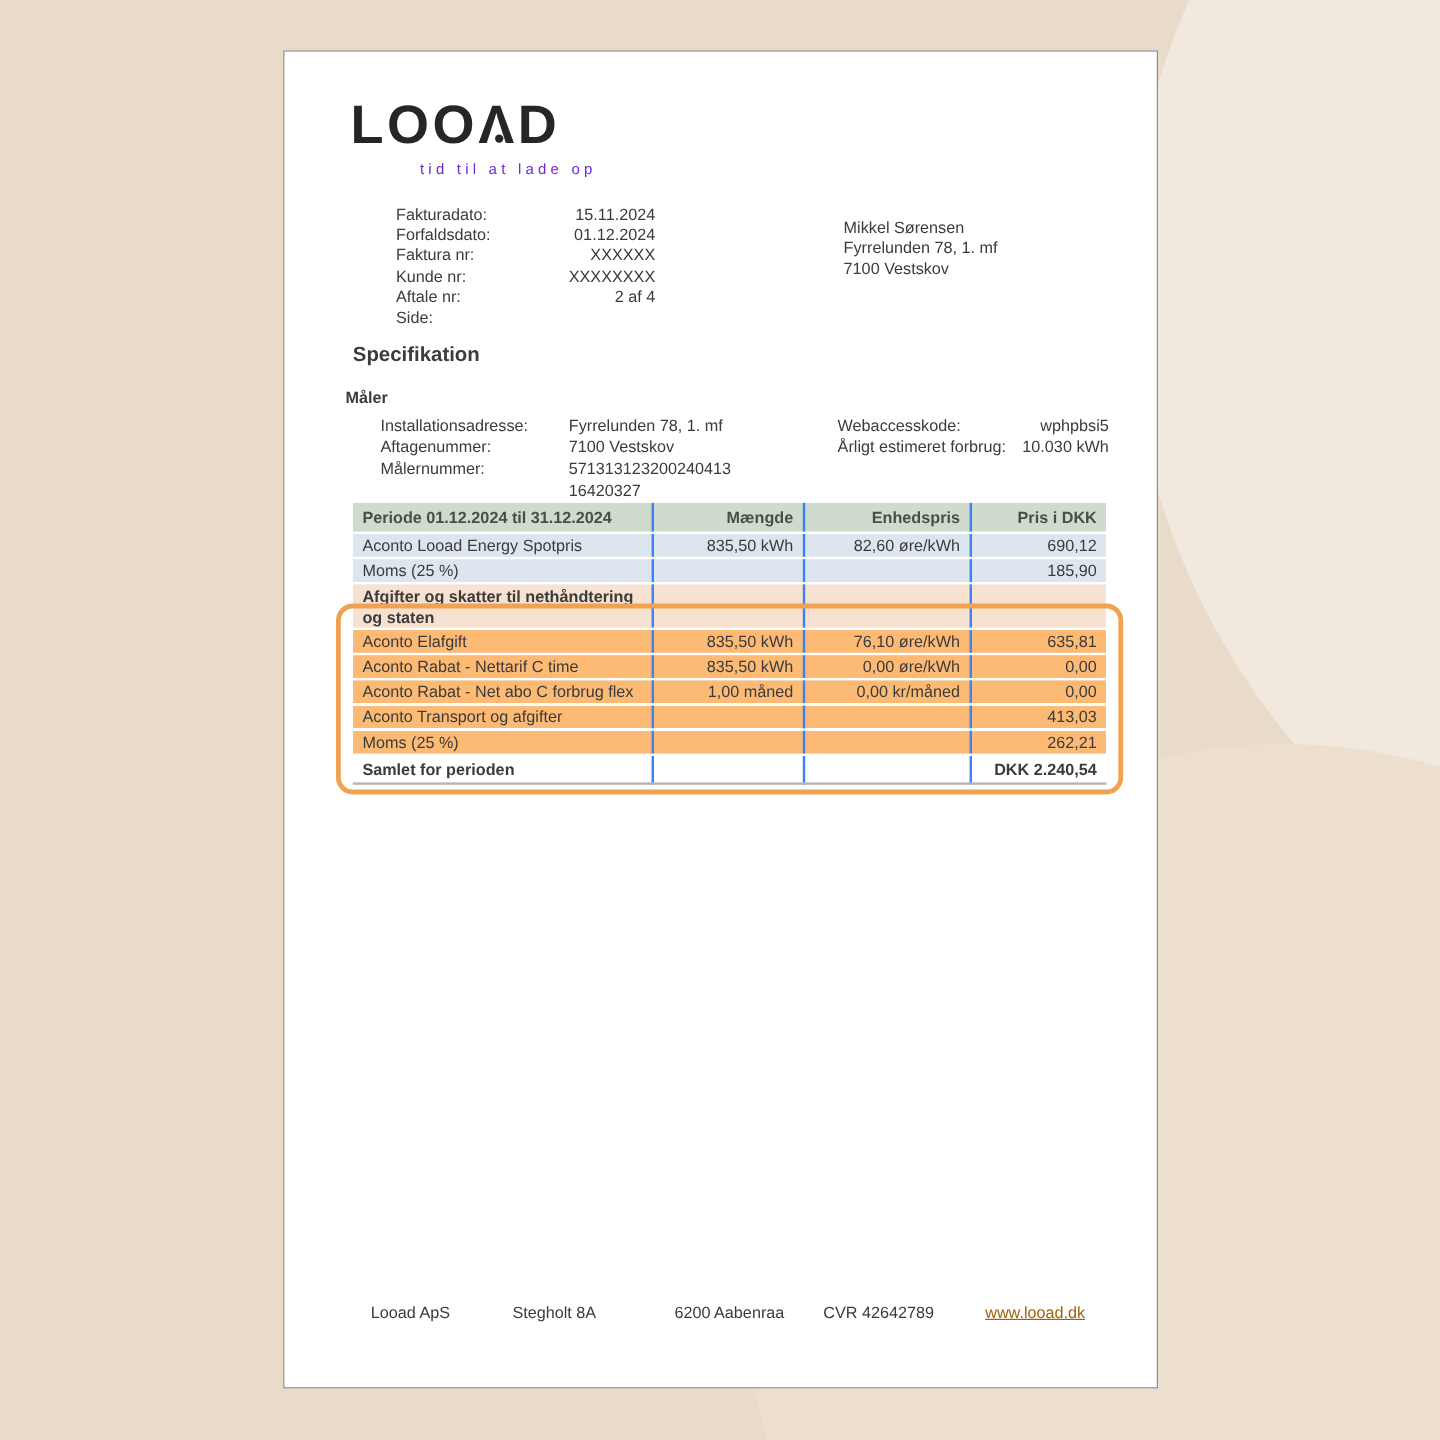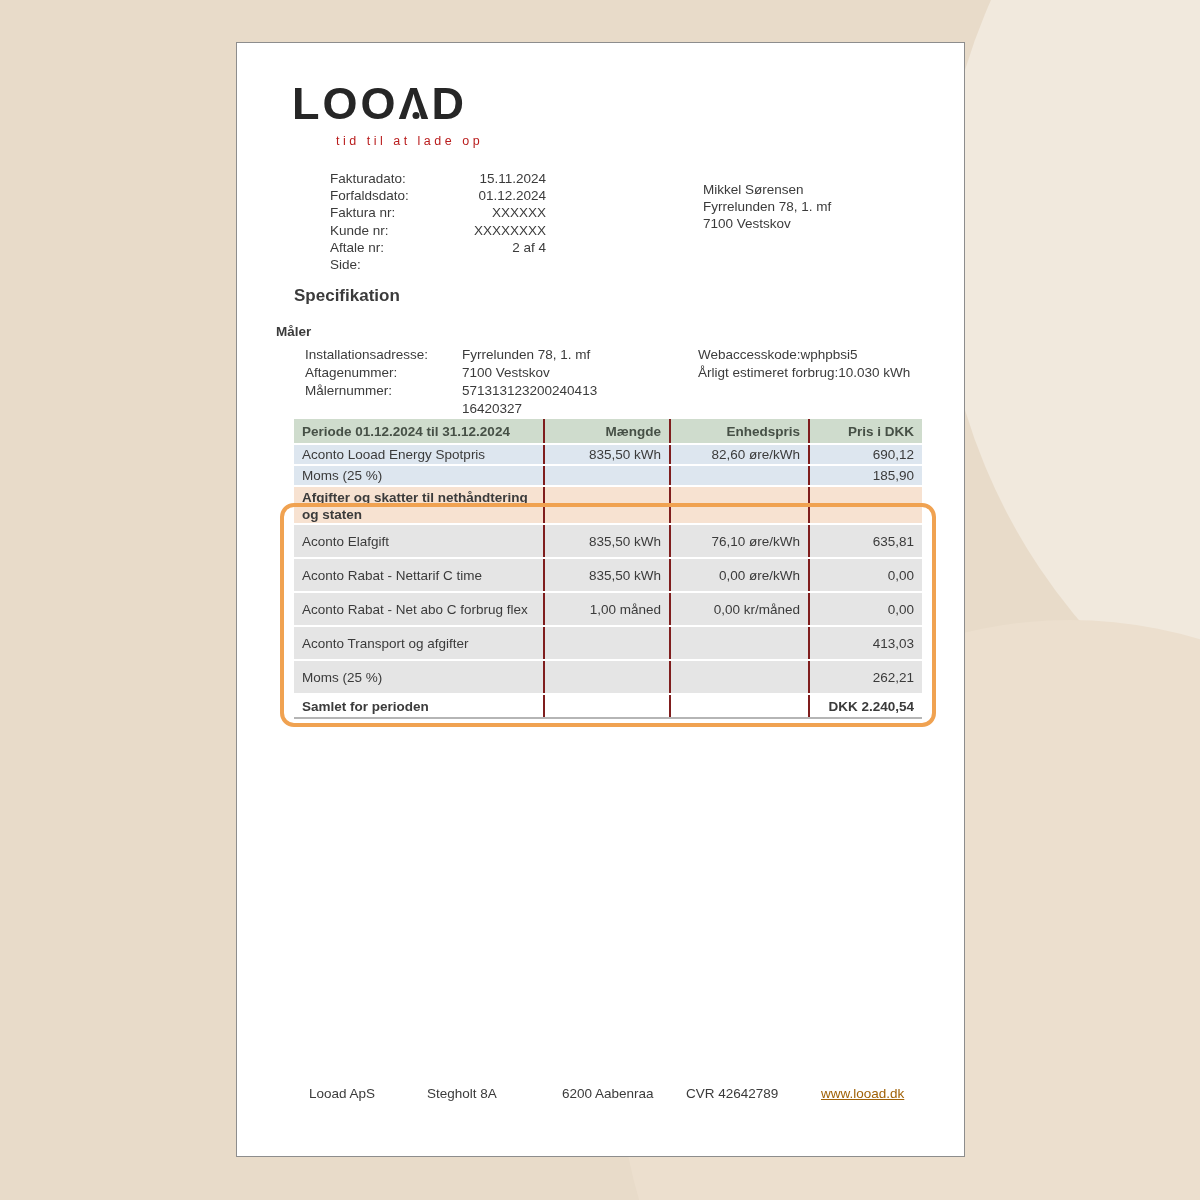--- a/index.html
+++ b/index.html
@@ -12,49 +12,49 @@
                 background:#ecdfce; left:620px; top:620px; }
   .page { position:absolute; left:236px; top:42px; width:729px; height:1115px;
           background:#ffffff; border:1px solid #8d8d8d; }
 
   
   .logo { position:absolute; left:55px; top:38px; font-weight:700; font-size:45px;
           letter-spacing:3px; color:#262626; line-height:1; }
   .logo-a { position:relative; display:inline-block; }
   .logo-dot { position:absolute; left:54%; bottom:7px; transform:translateX(-50%);
               width:7px; height:7px; border-radius:50%; background:#262626; }
-  .tagline { position:absolute; left:99px; top:91px; font-size:12.5px; letter-spacing:3.5px;
-             color:#b91c1c; }
+  .tagline { position:absolute; left:113px; top:91px; font-size:12.5px; letter-spacing:3.5px;
+             color:#6d28d9; }
 
   
   .meta { position:absolute; left:57px; top:127px; width:216px; font-size:13.5px;margin-left:36px; }
   .meta-row { display:flex; justify-content:space-between; line-height:17.2px; }
   .recipient { position:absolute; left:466px; top:138px; font-size:13.5px; line-height:17.2px; }
 
   .spec-title { position:absolute; left:57px; top:243px; font-size:17px; font-weight:700; }
 
   
-  .meter { position:absolute; left:39px; top:280px; font-size:13.5px; }
+  .meter { position:absolute; left:51px; top:280px; font-size:13.5px; }
   .meter-title { font-weight:700; line-height:18px; margin-bottom:5px; }
   .meter-row { display:flex; line-height:18px;margin-left:29px; }
   .meter-row .lbl { width:157px; }
   .meter-right { position:absolute; left:432px; top:303px; width:255px; font-size:13.5px; }
-  .meter-right .meter-row { }
+  .meter-right .meter-row { justify-content:space-between; }
 
   
   .table-wrap { position:absolute; left:57px; top:376px; width:628px; }
   table { width:628px; border-collapse:collapse; table-layout:fixed; font-size:13.5px; }
   col.c0{width:250px;} col.c1{width:126px;} col.c2{width:139px;} col.c3{width:113px;}
-  td,th { padding:0 8px; vertical-align:middle; border-right:2px solid #7f1d1d;
+  td,th { padding:0 8px; vertical-align:middle; border-right:2px solid #3b82f6;
           border-bottom:2px solid #ffffff; overflow:hidden; white-space:nowrap; }
   td:last-child, th:last-child { border-right:none; }
   th { height:25px; background:#cfdccd; color:#465046; font-weight:700; text-align:right; }
   th.desc { text-align:left; }
   tr.blue td { height:21px; background:#dde6ef; }
-  tr.peach td { height:34px; background:#e5e5e5; }
+  tr.peach td { height:21px; background:#fdba74; }
   td.num { text-align:right; }
   tr.section-head td { background:#f7e2d1; font-weight:700; height:38px;
                        white-space:normal; line-height:17px; padding-top:2px; vertical-align:top; }
   tr.total td { height:24px; background:#ffffff; font-weight:700;
                 border-top:2px solid #9a9a9a; border-bottom:2px solid #b5b5b5; }
   .highlight-ring { position:absolute; left:-14px; right:-14px; top:84px; bottom:-8px;
                     border:4px solid #f0a251; border-radius:14px; pointer-events:none; }
 
   
   .footer { position:absolute; top:1043px; left:0; width:729px; font-size:13.5px; }

